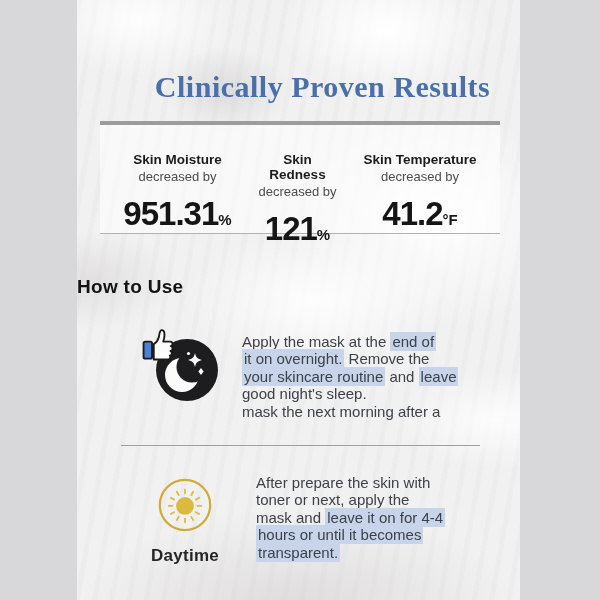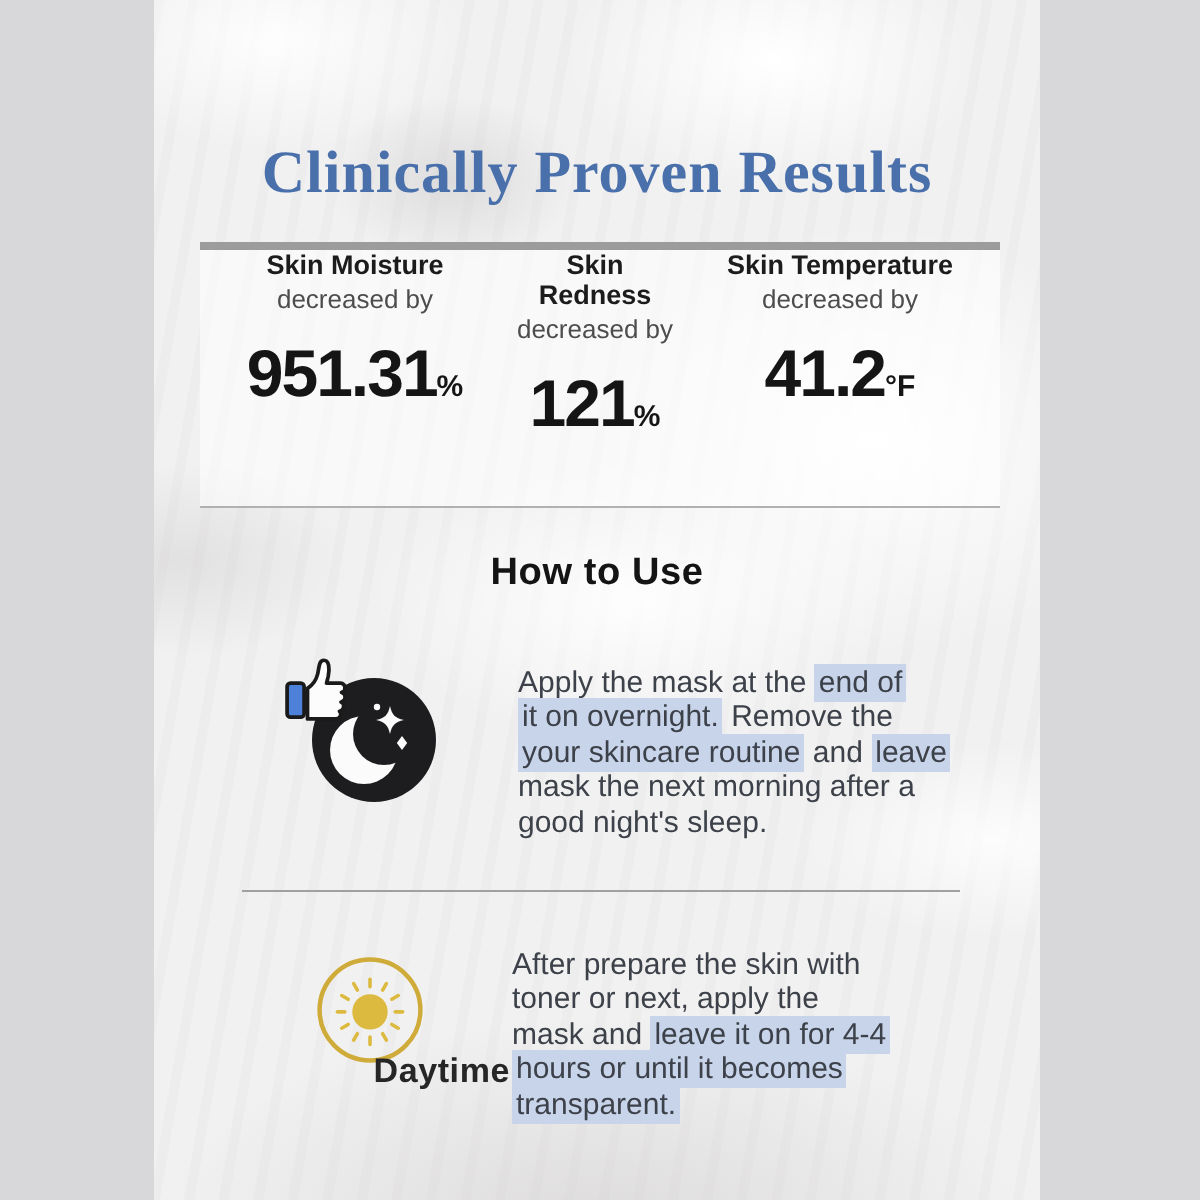--- a/index.html
+++ b/index.html
@@ -23,38 +23,38 @@
       radial-gradient(ellipse 90px 60px at 150px 90px, rgba(196,194,197,.45), rgba(196,194,197,0) 70%),
       radial-gradient(ellipse 120px 70px at 15px 280px, rgba(200,198,201,.38), rgba(200,198,201,0) 70%),
       radial-gradient(ellipse 150px 70px at 420px 420px, rgba(255,255,255,.8), rgba(255,255,255,0) 70%),
       radial-gradient(ellipse 280px 130px at 220px 610px, rgba(205,203,205,.55), rgba(205,203,205,0) 78%),
       repeating-linear-gradient(100deg, rgba(212,210,212,.14) 0 5px, rgba(255,255,255,0) 5px 17px);
   }
   .title{
     position:absolute;left:0;top:70px;width:443px;
     text-align:center;
     font-family:"Liberation Serif", serif;
-    font-weight:bold;font-size:30px;letter-spacing:.5px;
+    font-weight:bold;font-size:30px;letter-spacing:.5px;padding-left:24px;
   }
   .rule-thick{position:absolute;left:23px;top:121px;width:400px;height:4px;background:#9c9c9c;}
   .stats-panel{
-    position:absolute;left:23px;top:125px;width:400px;height:129px;
+    position:absolute;left:23px;top:125px;width:400px;height:109px;
     background:rgba(255,255,255,.55);
     border-bottom:1px solid #b3b1b0;
     display:grid;grid-template-columns:155px 85px 160px;
     justify-content:center;align-content:start;
-    box-sizing:border-box;
+    padding-top:27px;box-sizing:border-box;
   }
   .stat{text-align:center;}
   .stat-label{font-size:13.5px;font-weight:bold;color:#1c1c1c;}
   .stat-sub{font-size:13px;color:#4d4d4d;margin-top:2px;}
   .stat-value{font-size:33px;font-weight:bold;color:#151515;letter-spacing:-1px;margin-top:11px;white-space:nowrap;}
   .stat-unit{font-size:15px;letter-spacing:0;}
   .howto-title{
-    position:absolute;left:0;top:276px;width:443px;text-align:center;
+    position:absolute;left:0;top:276px;width:443px;
     font-size:19px;font-weight:bold;color:#141414;letter-spacing:.3px;
   }
   .icon-abs{position:absolute;}
   .section-label{
     position:absolute;width:140px;text-align:center;
     font-size:17px;font-weight:bold;color:#262626;letter-spacing:.3px;
   }
   .txt-block{position:absolute;width:250px;color:#3d424a;font-size:15px;line-height:17.4px;}
   .txt-line{white-space:nowrap;}
   .hl{background:#c8d4ea;padding:1px 2px;}
@@ -95,26 +95,26 @@
       <circle cx="27" cy="37" r="17" fill="#fbfbfb"></circle>
       <circle cx="37" cy="29" r="15.5" fill="#1d1d1f"></circle>
       <path d="M40 15 C41 19.5 42.5 21 47 22 C42.5 23 41 24.5 40 29 C39 24.5 37.5 23 33 22 C37.5 21 39 19.5 40 15 Z" fill="#fbfbfb"></path>
       <path d="M46 30 L48.6 33.5 L46 37 L43.4 33.5 Z" fill="#fbfbfb"></path>
       <circle cx="33.5" cy="15.5" r="1.6" fill="#fbfbfb"></circle>
     </svg>
     <svg class="icon-abs" style="left:64px;top:327px;" width="34" height="36" viewBox="0 0 40 42">
       <rect x="3" y="17" width="10" height="20" rx="2" fill="#4d80d8" stroke="#1a1a1a" stroke-width="2.2"></rect>
       <path d="M15 38 L15 20 C17.5 18.5 20 15.5 21 11.5 C21.9 7.8 21.6 3.5 24.6 3.5 C27.6 3.5 28.2 8 27.2 13 L26.2 17 L34.5 17 C37.6 17 38 21.8 35 22.4 C37.9 23 37.9 27.6 34.7 28.1 C37.2 29 36.7 33.2 33.8 33.5 C35.4 34.8 34.4 38 31.8 38 Z" fill="#fcfcfc" stroke="#1a1a1a" stroke-width="2.2" stroke-linejoin="round"></path>
     </svg>
-    <div class="txt-block" style="left:182px;top:333px;">
+    <div class="txt-block" style="left:165px;top:333px;">
         <div class="txt-line"><span>Apply the mask at the </span><span class="hl">end of</span></div>
         <div class="txt-line"><span class="hl">it on overnight.</span><span> Remove the</span></div>
         <div class="txt-line"><span class="hl">your skincare routine</span><span> and </span><span class="hl">leave</span></div>
+        <div class="txt-line"><span>good night's sleep.</span></div>
         <div class="txt-line"><span>mask the next morning after a</span></div>
-        <div class="txt-line"><span>good night's sleep.</span></div>
       </div>
 
     <div class="divider"></div>
 
     <svg class="icon-abs" style="left:80px;top:477px;" width="56" height="56" viewBox="0 0 60 60">
       <circle cx="30" cy="30" r="27" fill="none" stroke="#cfab3a" stroke-width="2.4"></circle>
       <circle cx="30" cy="31" r="9.5" fill="#dcb93f"></circle>
       <g stroke="#dcb93f" stroke-width="1.9" stroke-linecap="round">
         <line x1="30" y1="17.5" x2="30" y2="13.5"></line>
         <line x1="30" y1="17.5" x2="30" y2="13.5" transform="rotate(30 30 31)"></line>
@@ -123,21 +123,21 @@
         <line x1="30" y1="17.5" x2="30" y2="13.5" transform="rotate(120 30 31)"></line>
         <line x1="30" y1="17.5" x2="30" y2="13.5" transform="rotate(150 30 31)"></line>
         <line x1="30" y1="17.5" x2="30" y2="13.5" transform="rotate(180 30 31)"></line>
         <line x1="30" y1="17.5" x2="30" y2="13.5" transform="rotate(210 30 31)"></line>
         <line x1="30" y1="17.5" x2="30" y2="13.5" transform="rotate(240 30 31)"></line>
         <line x1="30" y1="17.5" x2="30" y2="13.5" transform="rotate(270 30 31)"></line>
         <line x1="30" y1="17.5" x2="30" y2="13.5" transform="rotate(300 30 31)"></line>
         <line x1="30" y1="17.5" x2="30" y2="13.5" transform="rotate(330 30 31)"></line>
       </g>
     </svg>
-    <div class="section-label" style="left:38px;top:526px;text-align:right;">Daytime</div>
+    <div class="section-label" style="left:38px;top:546px;">Daytime</div>
     <div class="txt-block" style="left:179px;top:474px;">
         <div class="txt-line"><span>After prepare the skin with</span></div>
         <div class="txt-line"><span>toner or next, apply the</span></div>
         <div class="txt-line"><span>mask and </span><span class="hl">leave it on for 4-4</span></div>
         <div class="txt-line"><span class="hl">hours or until it becomes</span></div>
         <div class="txt-line"><span class="hl">transparent.</span></div>
       </div>
 
   </div>
 </div>

